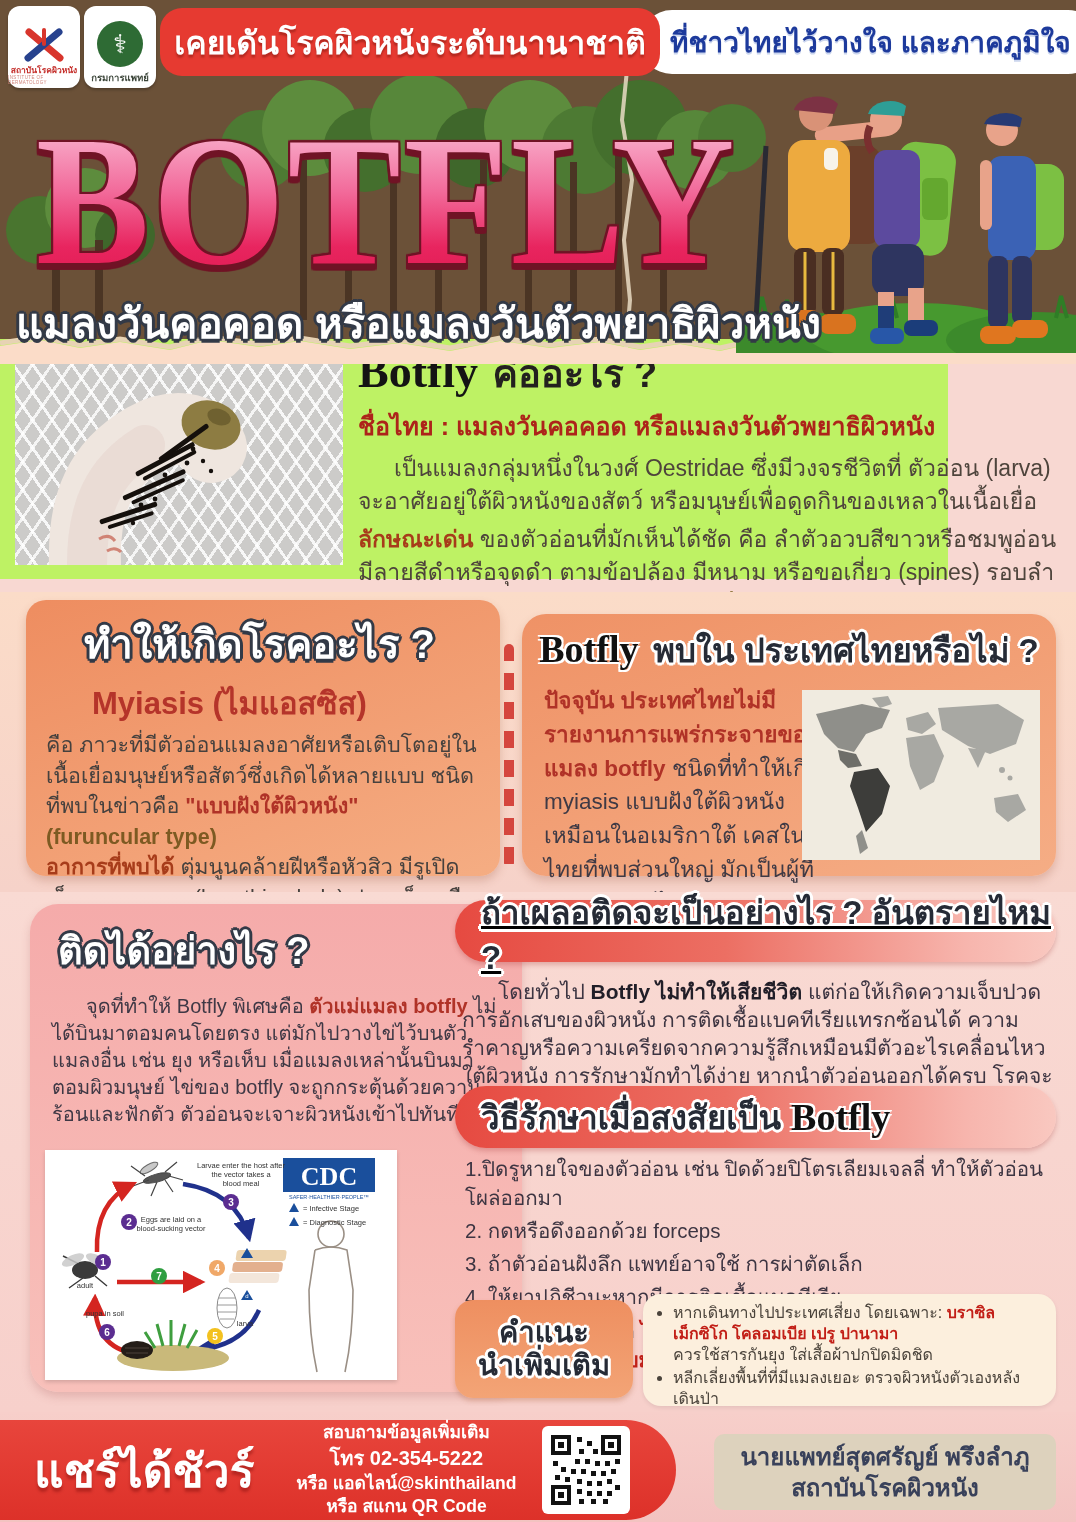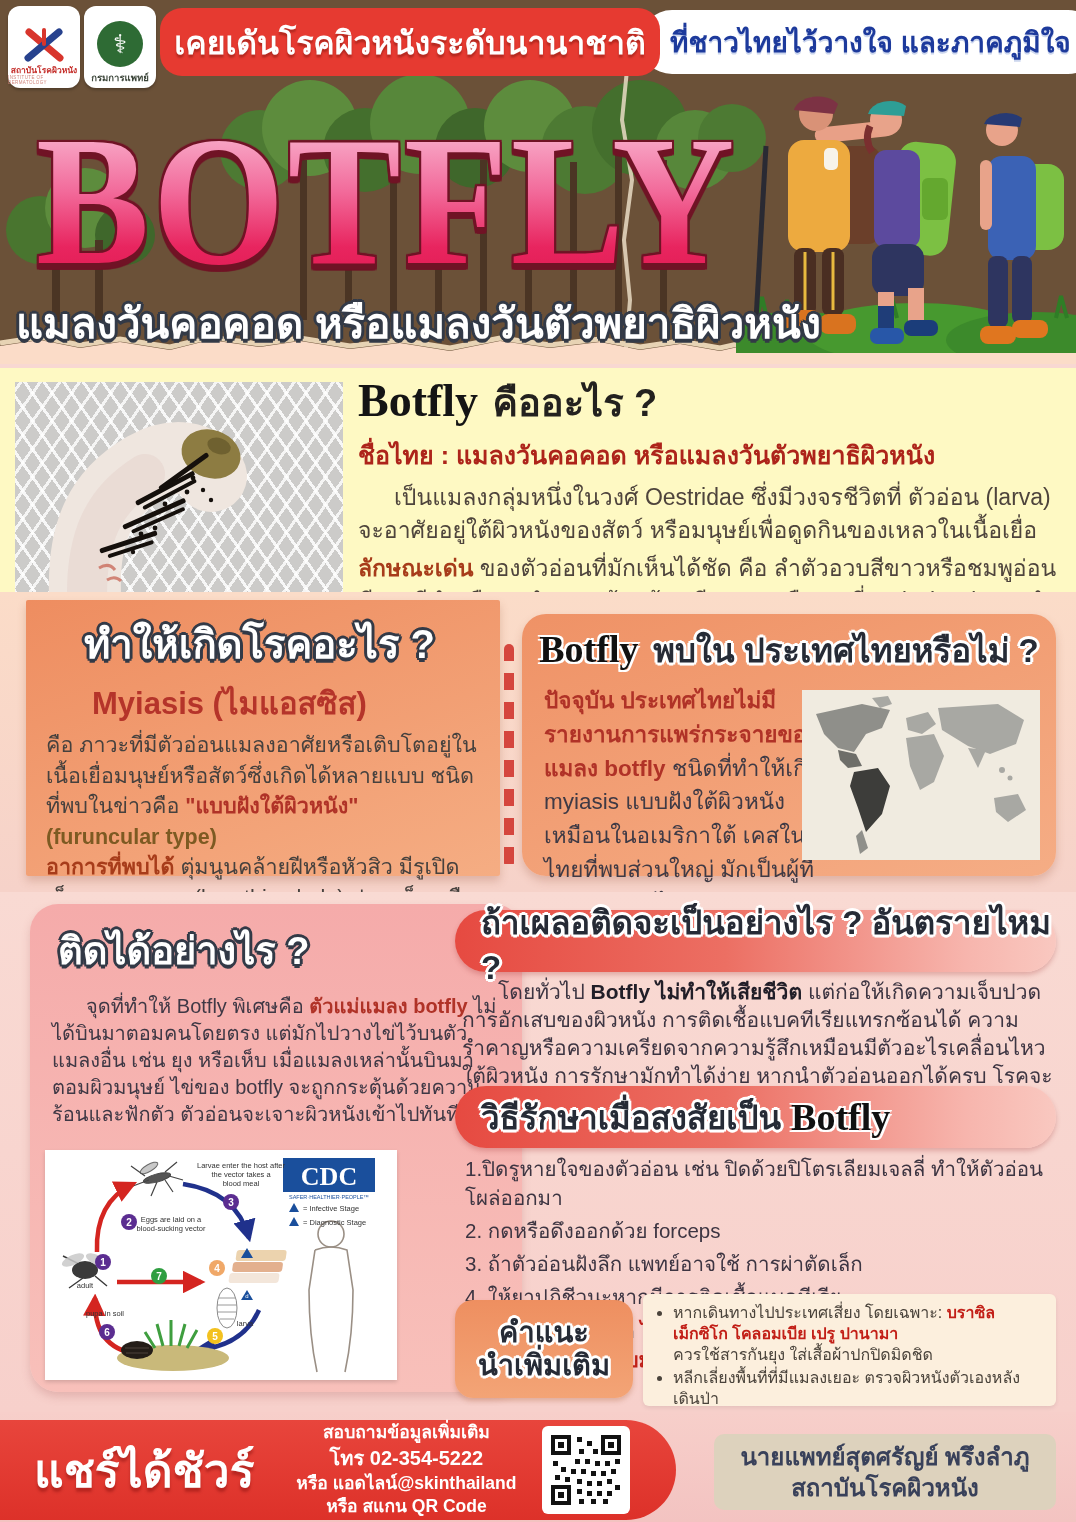--- a/index.html
+++ b/index.html
@@ -34,37 +34,37 @@
   .hikers{position:absolute;right:0;top:48px;width:340px;height:305px;z-index:4;}
   .torn{position:absolute;left:0;top:332px;width:1076px;height:32px;z-index:2;}
 
   
   .o-dark{color:#fff;text-shadow:-2px -2px 0 #333a47,2px -2px 0 #333a47,-2px 2px 0 #333a47,
       2px 2px 0 #333a47,-3px 0 0 #333a47,3px 0 0 #333a47,0 -3px 0 #333a47,0 4px 0 #333a47;}
   .o-white{color:#262b36;text-shadow:-2px -2px 0 #fff,2px -2px 0 #fff,-2px 2px 0 #fff,
       2px 2px 0 #fff,-3px 0 0 #fff,3px 0 0 #fff,0 -3px 0 #fff,0 3px 0 #fff;}
 
   
-  .sec-what{position:absolute;left:0;top:368px;width:1076px;height:240px;background:#fef9c3;}
+  .sec-what{position:absolute;left:0;top:339px;width:948px;height:240px;background:#bef264;}
   .photo{position:absolute;left:15px;top:14px;width:328px;height:212px;background-color:#cccbc9;
       background-image:repeating-linear-gradient(55deg,rgba(255,255,255,.85) 0 3px,rgba(180,178,175,0) 3px 16px),
       repeating-linear-gradient(-55deg,rgba(255,255,255,.8) 0 3px,rgba(185,183,180,0) 3px 16px);}
   .what-text{position:absolute;left:358px;top:4px;width:706px;}
   .h-what .en{font-family:"Liberation Serif",serif;font-weight:bold;font-size:46px;color:#141414;}
   .h-what .th{font-size:38px;font-weight:bold;color:#23211f;margin-left:10px;}
   .thai-name{font-size:25px;font-weight:bold;color:#ad241a;margin-top:2px;}
   .p-what{font-size:23px;color:#4e443c;line-height:1.42;margin-top:6px;overflow-wrap:break-word;}
   .indent{text-indent:36px;}
   .lead-red{font-weight:bold;color:#a73c1a;}
   .bold-olive{font-weight:bold;color:#79621c;}
 
   
   .sec-mid{position:absolute;left:0;top:592px;width:1076px;height:300px;
       background:linear-gradient(180deg,#fbdcc8,#f6d2c9);}
-  .card-cause{position:absolute;left:26px;top:8px;width:474px;height:276px;border-radius:2px;
+  .card-cause{position:absolute;left:26px;top:8px;width:474px;height:276px;border-radius:20px;
       background:linear-gradient(160deg,#ee8d60,#f5ad83);box-shadow:0 5px 8px rgba(150,80,50,.25);
       padding:12px 18px 16px 20px;}
   .card-cause h2{margin:0 0 2px 38px;font-size:40px;font-weight:bold;}
   .myiasis{font-size:31px;font-weight:bold;color:#b5342a;margin:2px 0 2px 46px;}
   .cause-text{font-size:21.5px;color:#46413e;line-height:1.42;overflow-wrap:break-word;}
   .bold-red{font-weight:bold;color:#b03227;}
   .bold-brown{font-weight:bold;color:#7d5a22;}
   .dashes{position:absolute;left:504px;top:52px;width:10px;height:224px;border-radius:5px;
       background:repeating-linear-gradient(180deg,#d5463e 0 17px,transparent 17px 29px);}
   .card-th{position:absolute;left:522px;top:22px;width:534px;height:262px;border-radius:24px;
@@ -83,36 +83,36 @@
   .card-infect{position:absolute;left:30px;top:12px;width:492px;height:488px;border-radius:28px;
       background:linear-gradient(180deg,#f5abaa,#f8c0ba);box-shadow:0 5px 8px rgba(170,90,90,.25);}
   .card-infect h2{margin:16px 0 0 28px;font-size:38px;font-weight:bold;}
   .infect-text{margin:12px 18px 16px 22px;font-size:20px;color:#3f3845;line-height:1.35;
       text-indent:34px;overflow-wrap:break-word;}
   .cdc-box{position:absolute;left:15px;top:246px;width:352px;height:230px;background:#fff;
       box-shadow:0 2px 4px rgba(0,0,0,.15);}
   .pill{position:absolute;left:455px;width:601px;height:62px;border-radius:32px;
       background:linear-gradient(90deg,#e64a41 0%,#ec6f63 45%,#f7b5ad 85%,#f9c8c0 100%);
       display:flex;align-items:center;padding-left:26px;box-shadow:0 3px 5px rgba(170,60,60,.3);}
-  .pill1{top:18px;} .pill2{top:194px;}
+  .pill1{top:8px;text-decoration:underline;} .pill2{top:194px;}
   .pill .ht{font-size:33px;font-weight:bold;}
   .pill .en{font-family:"Liberation Serif",serif;font-size:38px;font-weight:bold;color:#111;
       margin-left:10px;text-shadow:-2px -2px 0 #fff,2px -2px 0 #fff,-2px 2px 0 #fff,2px 2px 0 #fff;}
   .danger-text{position:absolute;left:462px;top:86px;width:596px;font-size:21px;color:#3d3542;
       line-height:1.33;text-indent:36px;overflow-wrap:break-word;}
   .bold-dark{font-weight:bold;color:#211e28;}
   .treat-list{position:absolute;left:465px;top:262px;width:594px;font-size:20.5px;color:#3d3542;
       line-height:1.42;}
   .treat-list div{margin-bottom:4px;}
   .red-strong{font-weight:bold;color:#c21f17;}
   .advice-box{position:absolute;left:455px;top:408px;width:178px;height:98px;border-radius:18px;
       background:linear-gradient(180deg,#ee8f60,#f3a476);display:flex;flex-direction:column;
       align-items:center;justify-content:center;box-shadow:0 3px 5px rgba(170,90,50,.3);}
   .advice-box span{font-size:29px;font-weight:bold;line-height:1.15;}
-  .advice-panel{position:absolute;left:643px;top:402px;width:413px;height:112px;border-radius:6px;
+  .advice-panel{position:absolute;left:643px;top:402px;width:413px;height:112px;border-radius:18px;
       background:#fcefdd;padding:8px 10px 0 12px;box-shadow:0 2px 4px rgba(0,0,0,.08);}
   .advice-panel ul{margin:0;padding-left:18px;font-size:16px;color:#4a433b;line-height:1.32;}
   .advice-panel li{margin-bottom:2px;}
 
   
   .footer{position:absolute;left:0;top:1412px;width:1076px;height:110px;
       background:linear-gradient(180deg,#f7cfca,#f3c3c1);}
   .red-banner{position:absolute;left:0;top:8px;width:676px;height:100px;
       background:linear-gradient(180deg,#e8453c,#dd3129);border-radius:0 50px 50px 0;
       display:flex;align-items:center;}

